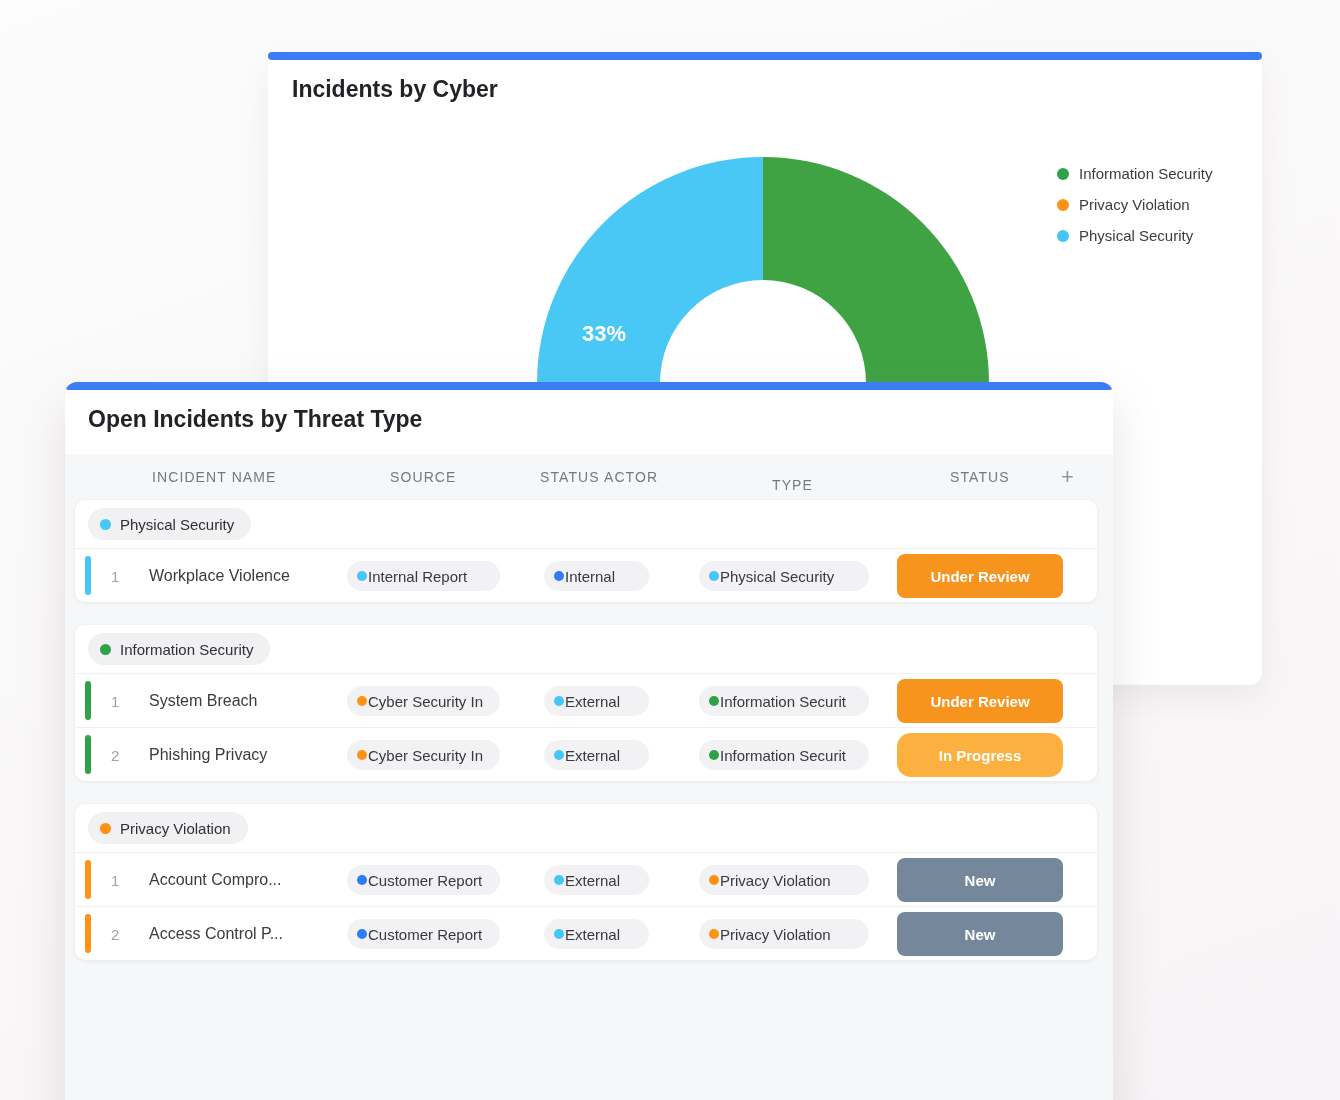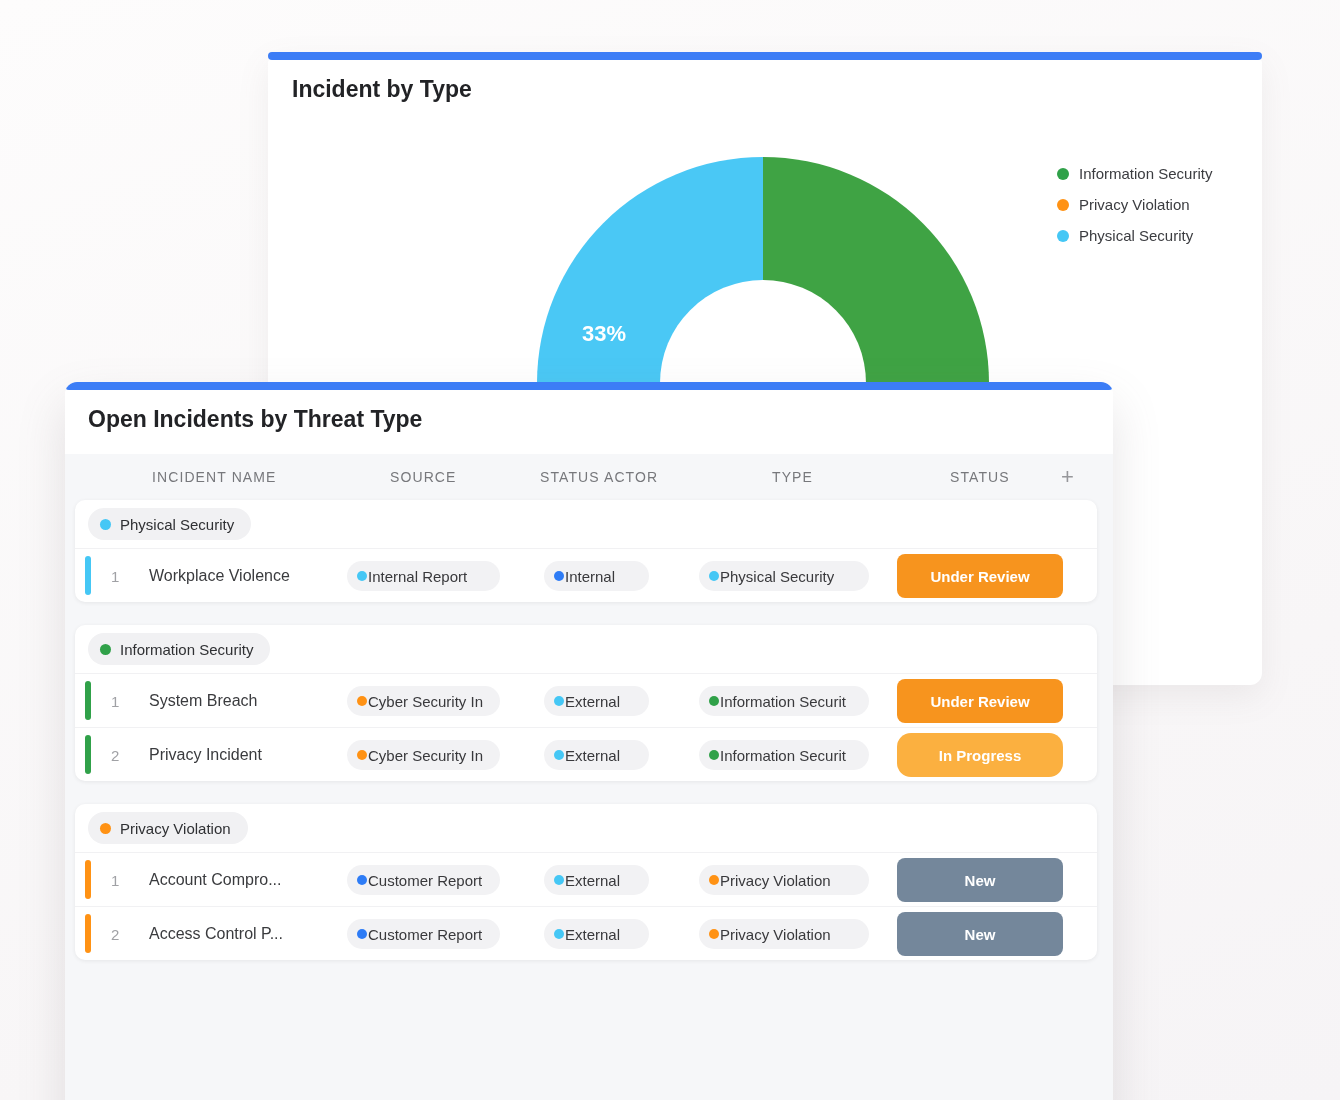--- a/index.html
+++ b/index.html
@@ -29,21 +29,21 @@
 
   
   .table-card { left:65px; top:382px; width:1048px; height:794px;
     box-shadow:0 22px 48px rgba(115,105,112,0.18); z-index:2; overflow:hidden; }
   .table-title { position:absolute; left:23px; top:24px; font-size:23px; font-weight:700; color:#222326; }
   .table-body { position:absolute; left:0; right:0; top:72px; bottom:0; background:#F6F7F9; }
   .head-row { position:relative; height:46px; }
   .col-h { position:absolute; top:50%; transform:translateY(-50%);
     font-size:14px; font-weight:500; letter-spacing:1.1px; color:#77787C; white-space:nowrap; }
   .col-h.c0 { left:87px; } .col-h.c1 { left:325px; } .col-h.c2 { left:475px; }
-  .col-h.c3 { left:707px; } .col-h.c4 { left:885px; }
+  .col-h.c3 { left:707px;margin-top:8px; } .col-h.c4 { left:885px; }
   .add-col { position:absolute; left:996px; top:50%; transform:translateY(-50%);
     font-size:22px; color:#96979B; background:none; border:none; cursor:pointer; line-height:1; }
 
   .group { margin:0 16px 23px 10px; background:#FFFFFF; border-radius:10px;
     box-shadow:0 1px 4px rgba(0,0,0,0.07); overflow:hidden; }
   .chip-row { height:48px; display:flex; align-items:center; padding-left:13px; }
   .chip { display:inline-flex; align-items:center; gap:9px; height:32px;
     padding:0 17px 0 12px; background:#F1F1F3; border-radius:16px; cursor:pointer; }
   .chip-dot { width:11px; height:11px; border-radius:50%; flex:none; }
   .chip-label { font-size:15px; font-weight:500; color:#2F3033; white-space:nowrap; }
@@ -63,21 +63,21 @@
   .pill.typ { left:624px; width:170px; }
   .status-btn { position:absolute; left:822px; top:5px; width:166px; height:44px;
     border:none; border-radius:8px; color:#FFFFFF; font-size:15px; font-weight:700;
     font-family:"Liberation Sans", sans-serif; cursor:pointer; }
 </style>
 </head>
 <body>
 
 <div class="card chart-card">
   <div class="topbar" style="background-color: rgb(60, 125, 246);"></div>
-  <div class="chart-title">Incident by Type</div>
+  <div class="chart-title">Incidents by Cyber</div>
 
   <div class="donut-wrap">
     <div class="donut" style="background: conic-gradient(rgb(63, 163, 68) 0deg, rgb(63, 163, 68) 120deg, rgb(255, 146, 20) 120deg, rgb(255, 146, 20) 240deg, rgb(74, 200, 245) 240deg, rgb(74, 200, 245) 360deg);"></div>
     <div class="donut-hole"></div>
     <div class="donut-label">33%</div>
   </div>
 
   <div class="legend">
     <div class="legend-item">
       <span class="legend-dot" style="background-color: rgb(48, 161, 73);"></span>
@@ -157,21 +157,21 @@
         </span>
         <span class="pill typ">
           <span class="pill-dot" style="background-color: rgb(48, 161, 73);"></span>
           <span class="pill-label">Information Securit</span>
         </span>
         <button class="status-btn" style="background-color: rgb(247, 148, 30);">Under Review</button>
       </div>
       <div class="t-row">
         <span class="accent" style="background-color: rgb(48, 161, 73);"></span>
         <span class="row-num">2</span>
-        <span class="row-name">Privacy Incident</span>
+        <span class="row-name">Phishing Privacy</span>
         <span class="pill src">
           <span class="pill-dot" style="background-color: rgb(255, 146, 20);"></span>
           <span class="pill-label">Cyber Security In</span>
         </span>
         <span class="pill act">
           <span class="pill-dot" style="background-color: rgb(69, 199, 245);"></span>
           <span class="pill-label">External</span>
         </span>
         <span class="pill typ">
           <span class="pill-dot" style="background-color: rgb(48, 161, 73);"></span>

